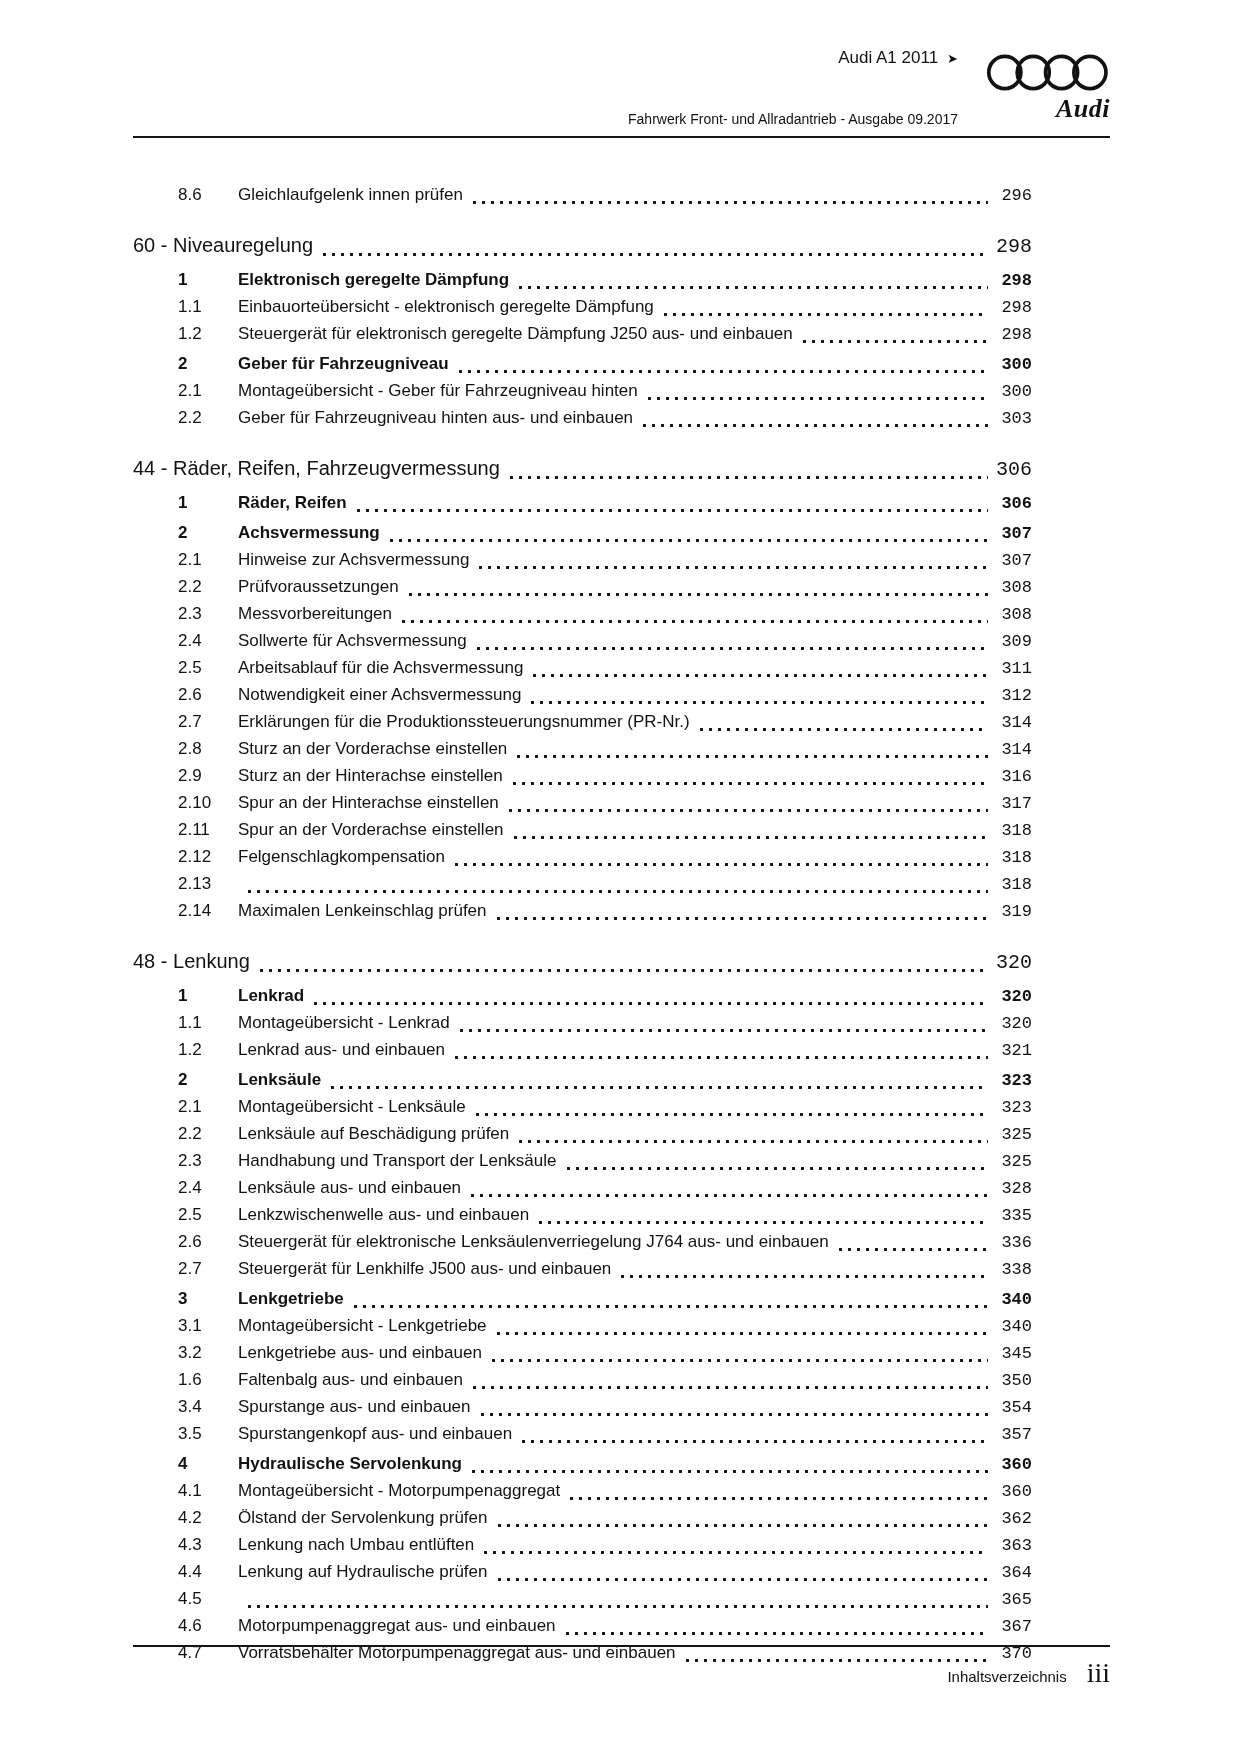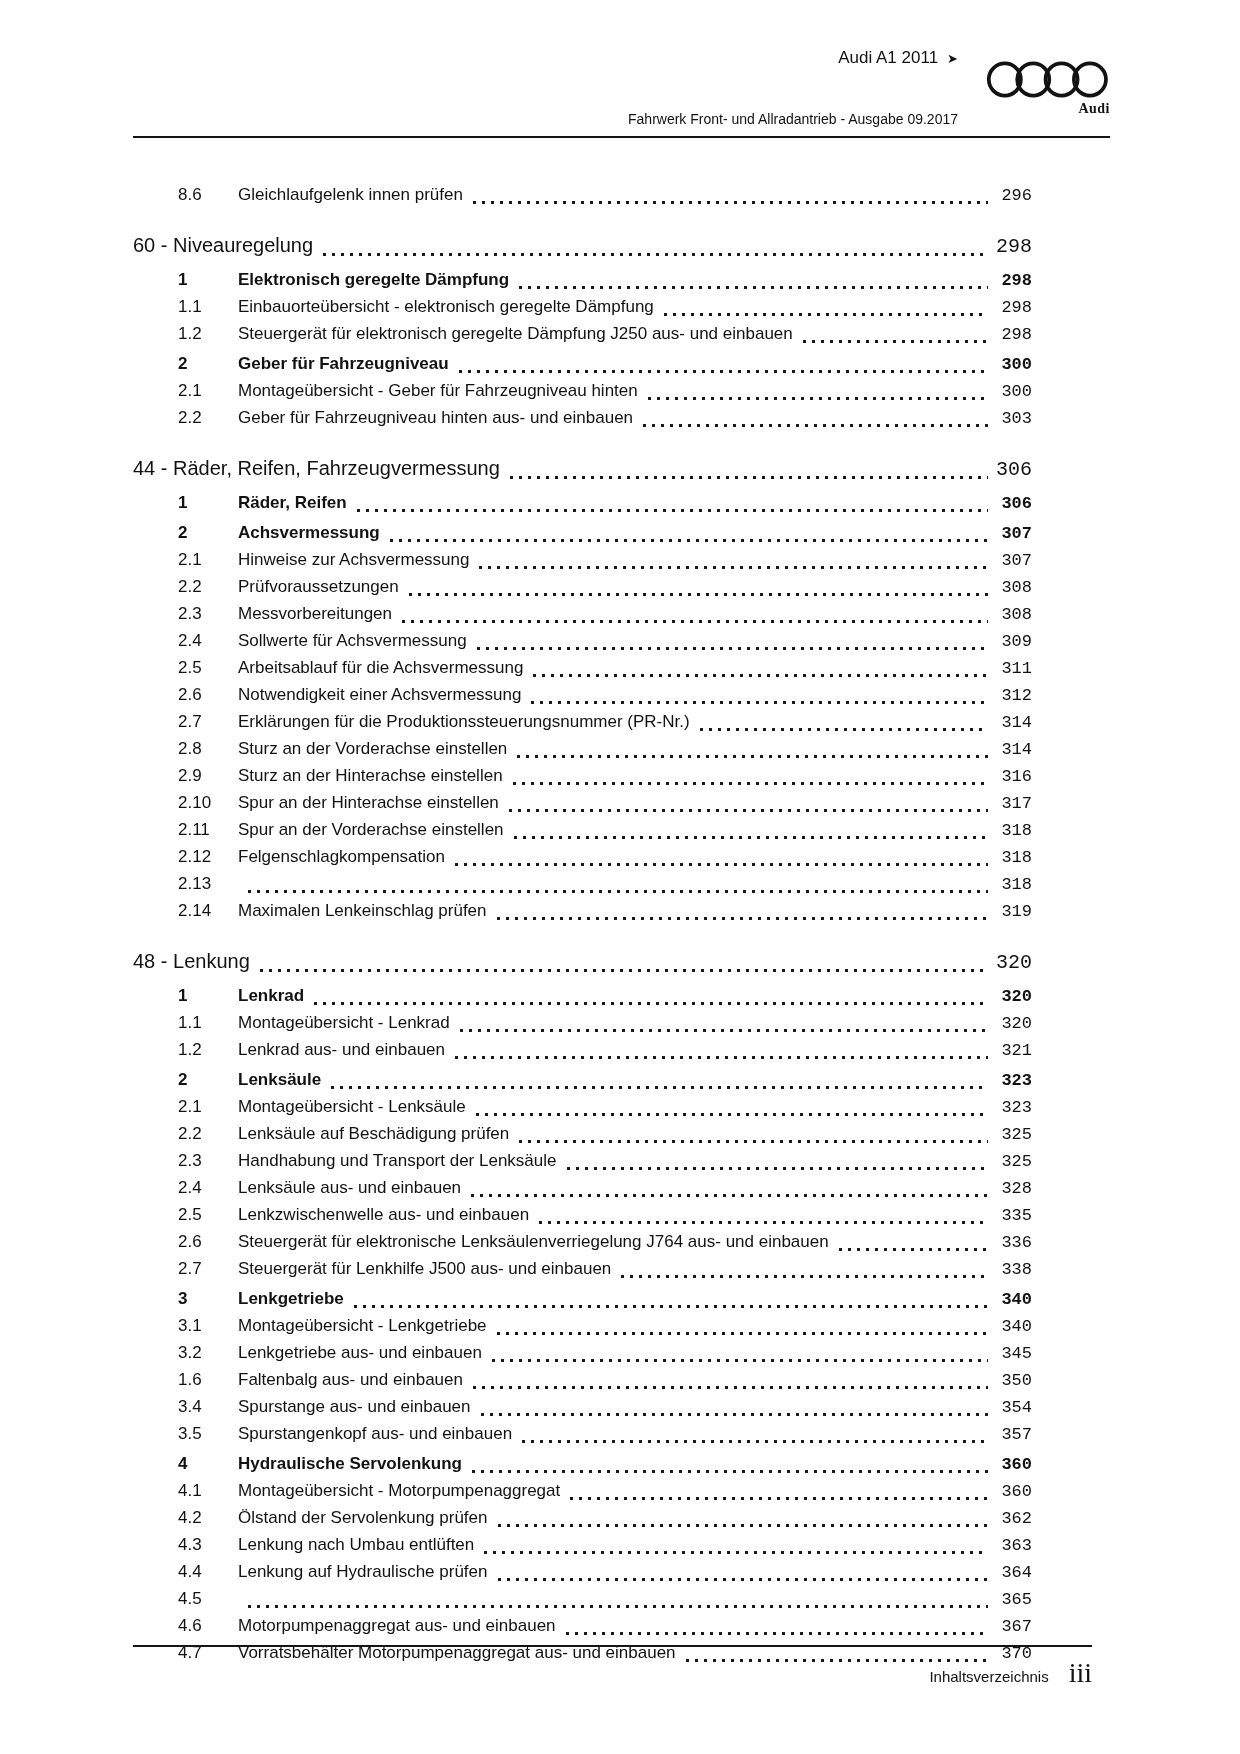--- a/index.html
+++ b/index.html
@@ -42,22 +42,23 @@
   .header-line2 { font-size: 14px; white-space: nowrap; margin-top: 37px; }
   .logo-col {
     display: flex;
     flex-direction: column;
     align-items: flex-end;
     gap: 3px;
   }
   .rings { width: 124px; height: 37px; }
   .wordmark {
     font-family: "Liberation Serif", serif;
+    font-style: italic;
     font-weight: 700;
-    font-size: 14px;
+    font-size: 26px;
     letter-spacing: 0.5px;
   }
   .rule { border-top: 2px solid #151515; margin-top: 7px; }
 
   
   .toc {
     margin-top: 44px;
     padding-right: 78px;
   }
   .row {
@@ -89,21 +90,21 @@
     line-height: 30px;
     margin-top: 21px;
     margin-bottom: 5px;
   }
   .chapter .dots { margin-bottom: 3px; }
 
   
   .footer {
     position: absolute;
     left: 133px;
-    right: 148px;
+    right: 130px;
     top: 1638px;
   }
   .footer-row {
     display: flex;
     justify-content: flex-end;
     align-items: baseline;
     gap: 20px;
     margin-top: 10px;
   }
   .footer-label { font-size: 15px; }

